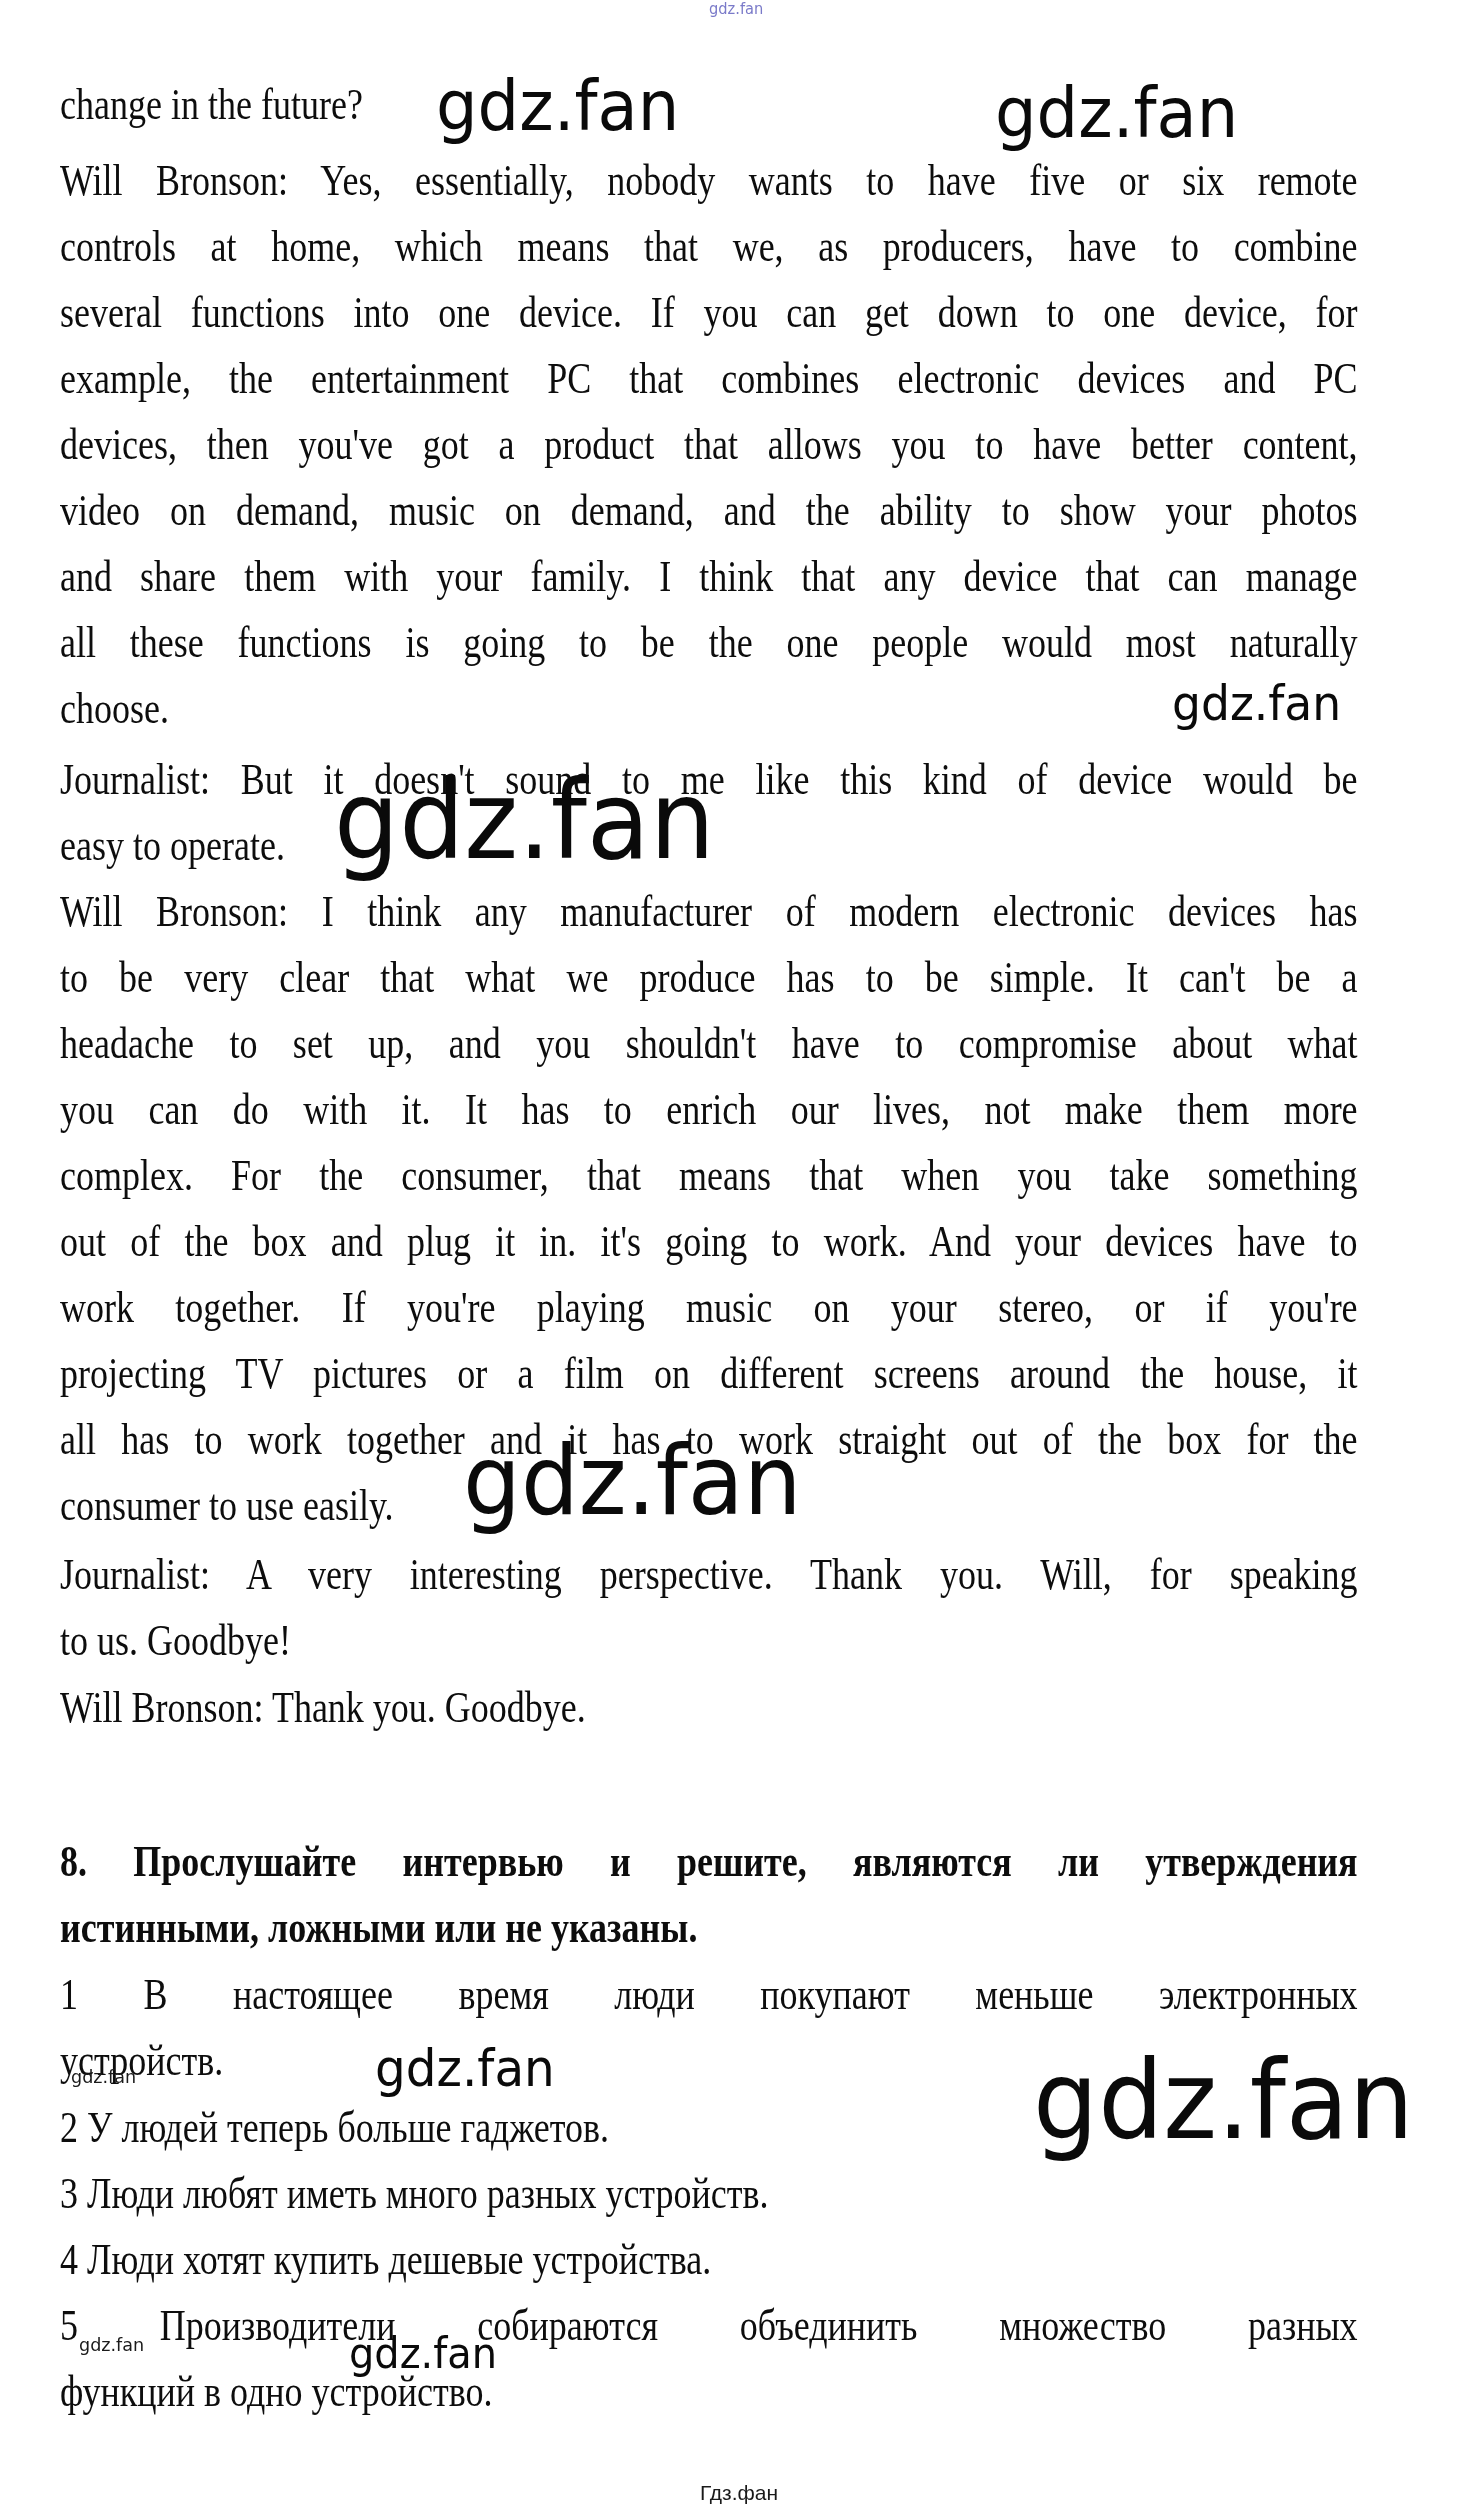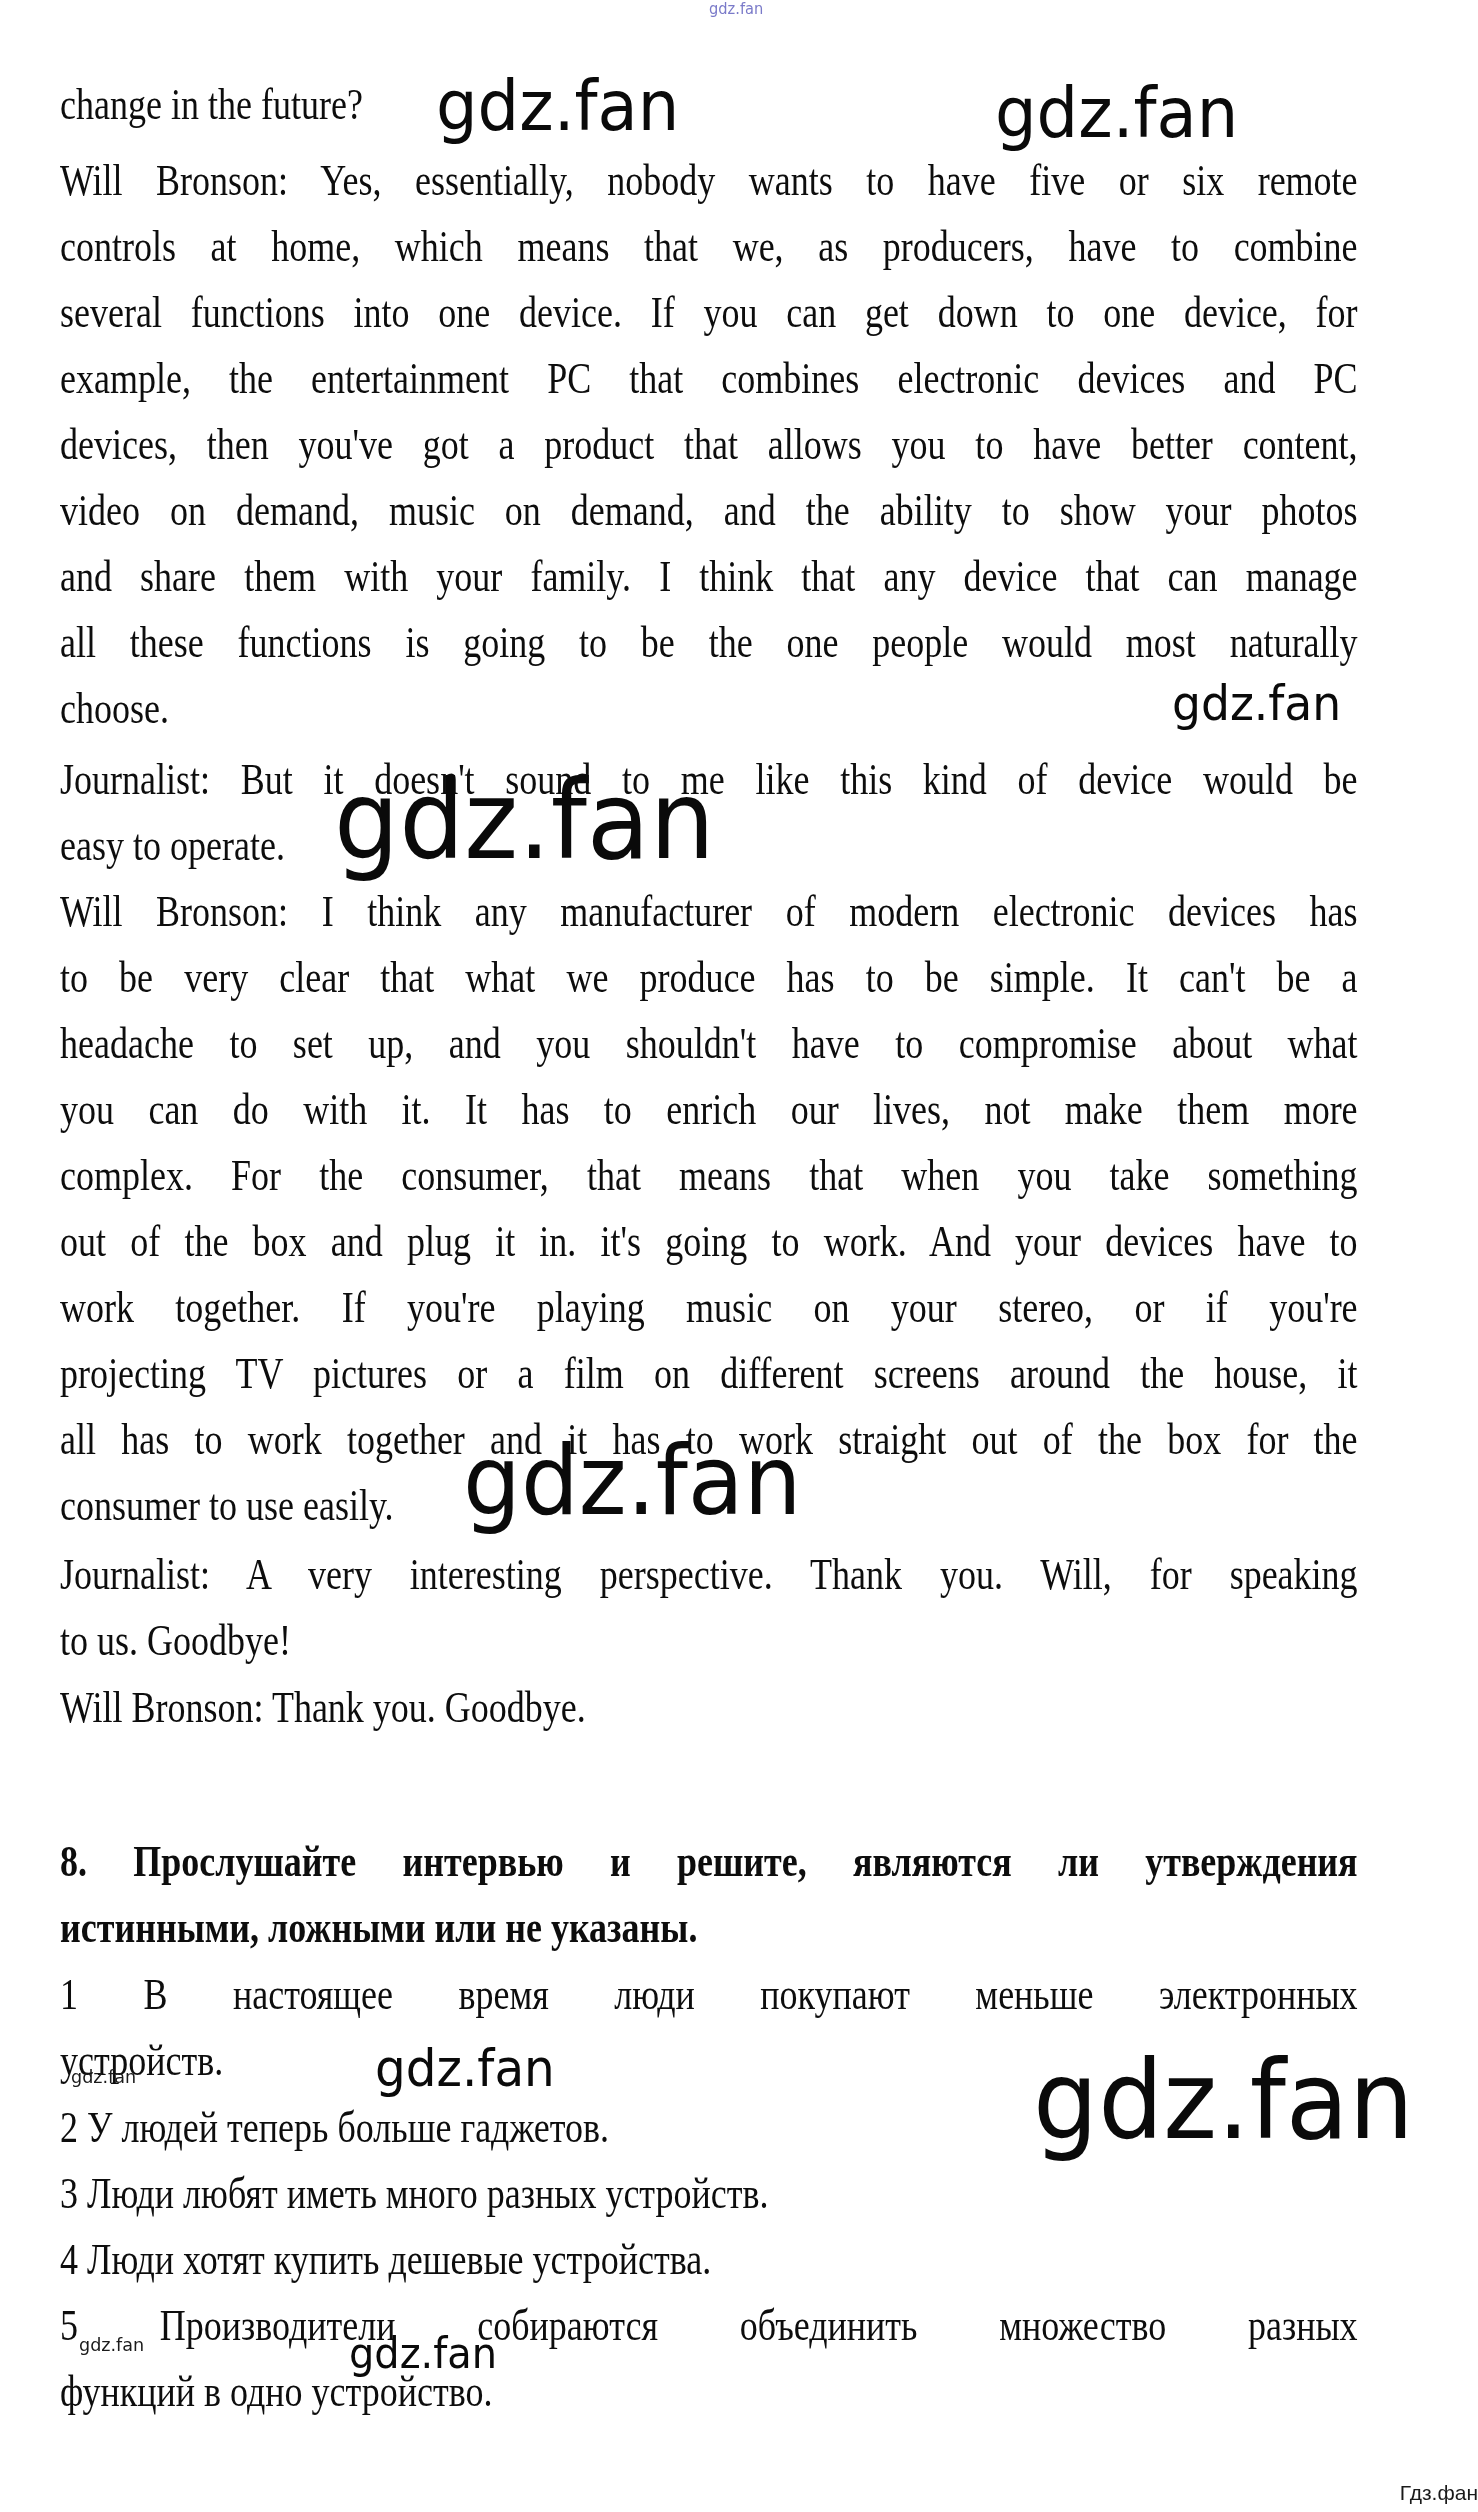--- a/index.html
+++ b/index.html
@@ -73,21 +73,21 @@
   #wm-item1-medium   { left: 375px;  top: 2043px; font-size: 51px; }
   #wm-item1-small    { left: 71px;   top: 2068px; font-size: 18.5px; color: #1a1a1a; }
   #wm-item5-small    { left: 79px;  top: 2336px; font-size: 18.5px; color: #1a1a1a; }
   #wm-item5-medium   { left: 349px;  top: 2333px; font-size: 42px; }
 
   .footer {
     position: absolute;
     left: 0;
     top: 2481px;
     width: 100%;
-    text-align: right;
+    text-align: center;
     font-family: "Liberation Sans", sans-serif;
     font-size: 21px;
     color: #1a1a1a;
   }
 </style>
 </head>
 <body>
 
 <div class="doc">
   <div class="para" id="p-change">

